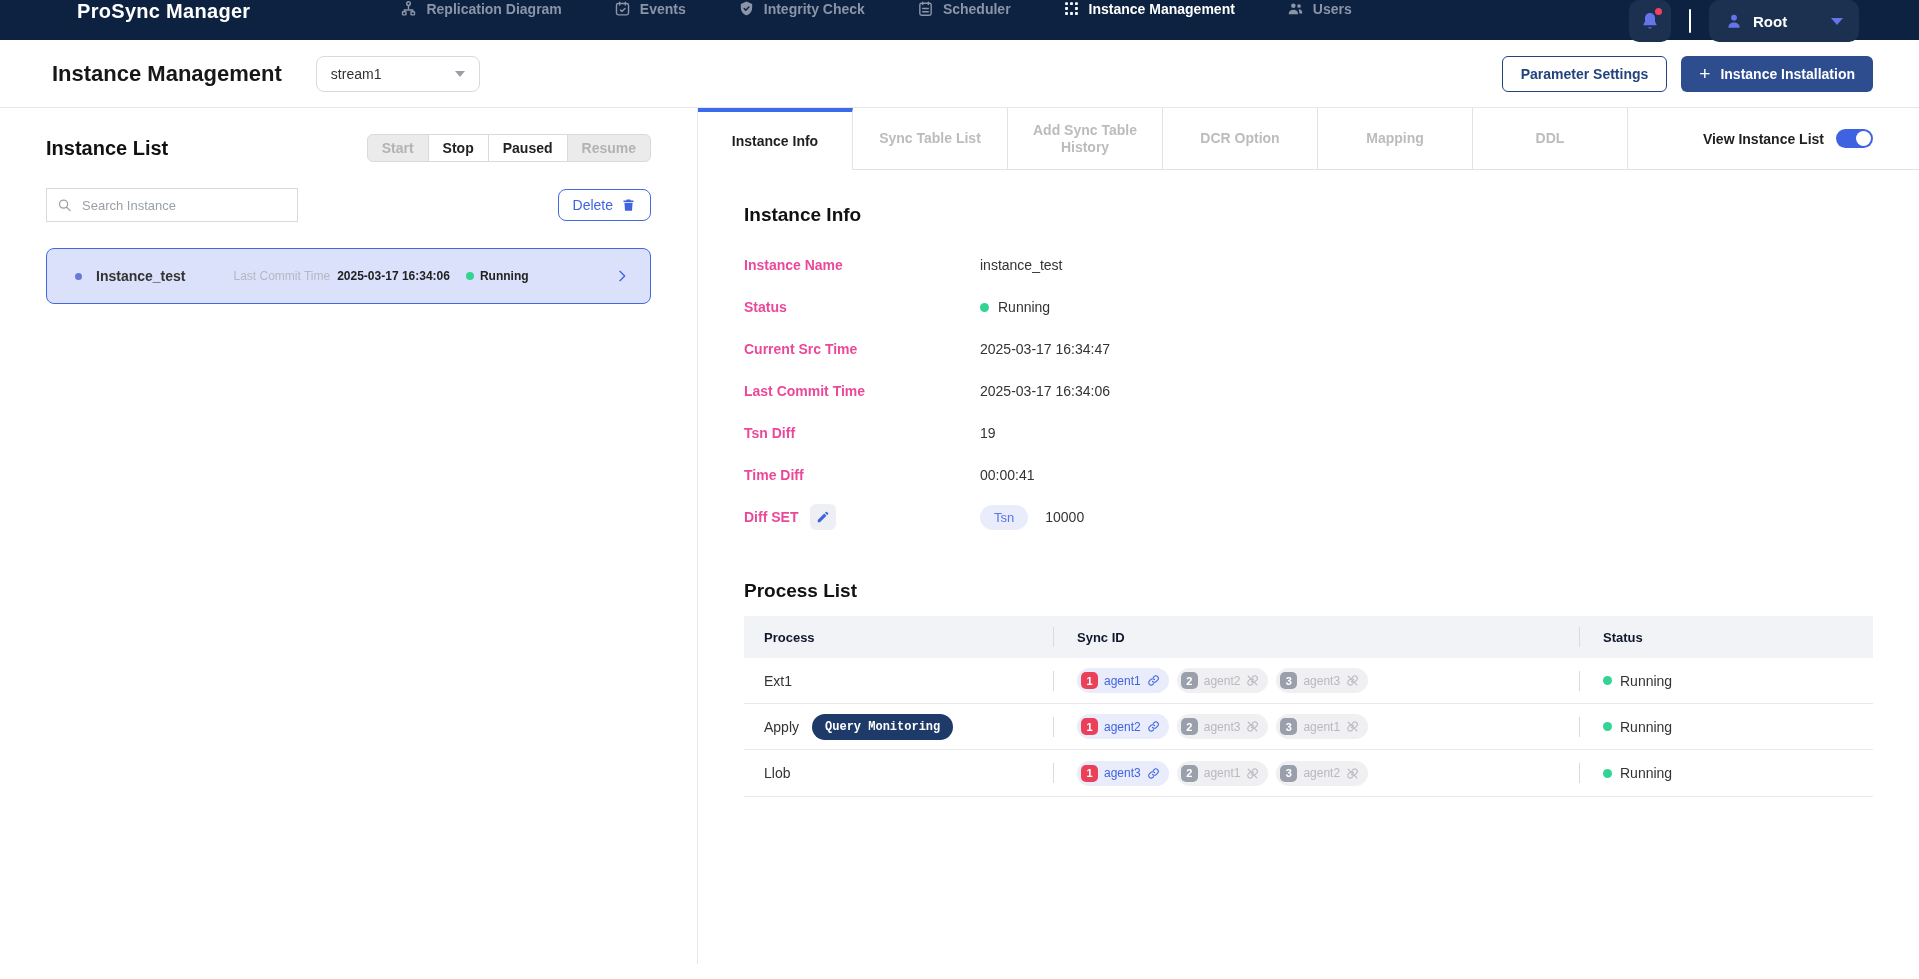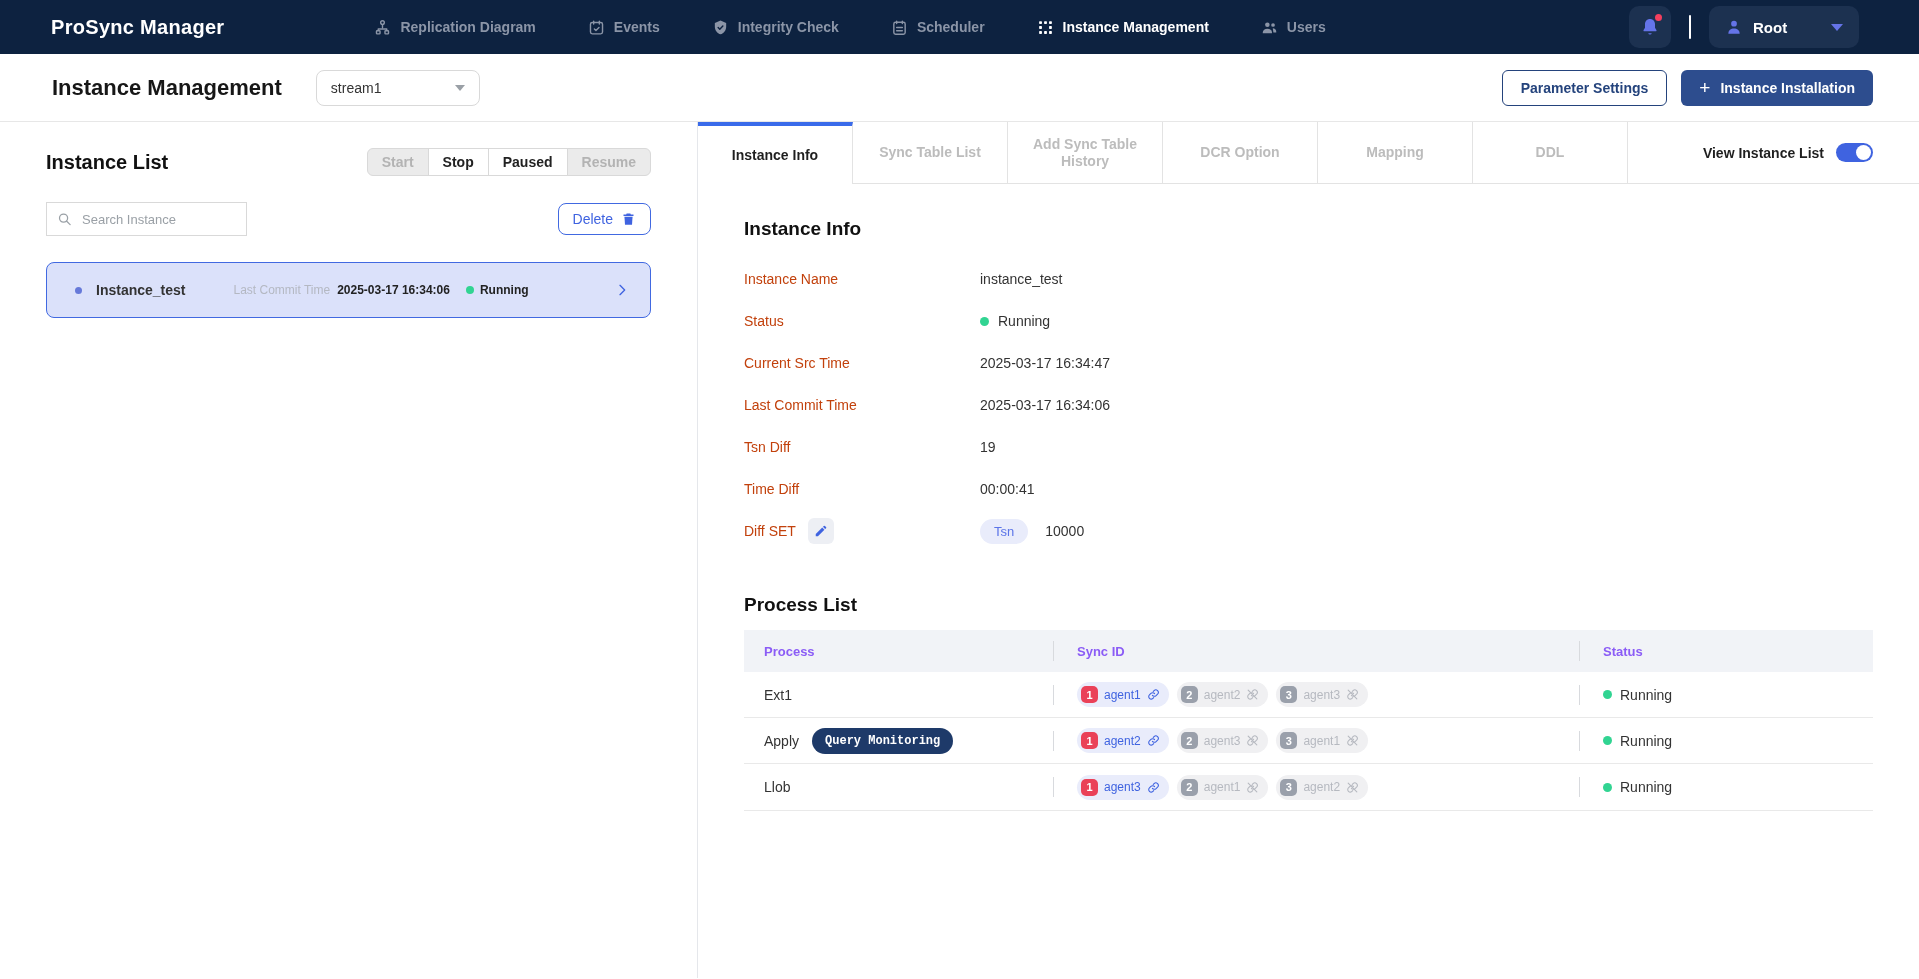--- a/index.html
+++ b/index.html
@@ -7,22 +7,22 @@
     --primary-btn:#2d4d8e; --outline-btn:#24437c; --query-btn:#1e3a69; --red-badge:#ea4158;
     --green-status:#31d492; --bell:#6574e8; --selected-row-bg:#dbe1fa;
   }
   *{box-sizing:border-box}
   html,body{margin:0;padding:0}
   body{width:1919px;height:979px;overflow:hidden;background:#fff;
        font-family:"Liberation Sans","DejaVu Sans",sans-serif;color:#222}
   svg{display:block}
 
   
-  .navbar{height:54px;background:var(--navbar-bg);display:flex;align-items:center;
-          padding:0 60px 0 51px;color:#fff}
+  .navbar{height:40px;background:var(--navbar-bg);display:flex;align-items:flex-start;
+          padding:0 60px 0 77px;color:#fff}
   .logo{font-size:20px;font-weight:bold;letter-spacing:.3px;white-space:nowrap}
   .nav-items{display:flex;gap:52px;margin-left:150px}
   .nav-item{display:flex;align-items:center;gap:9px;color:#8b95a7;font-size:14px;
             font-weight:bold;cursor:pointer;white-space:nowrap}
   .nav-item.active{color:#fff}
   .nav-item .nav-icon svg{width:17px;height:17px}
   .nav-right{margin-left:auto;display:flex;align-items:center;gap:18px}
   .bell-btn{width:42px;height:42px;border-radius:10px;background:#1c3150;border:none;
             position:relative;display:flex;align-items:center;justify-content:center;cursor:pointer}
   .bell-btn svg{width:20px;height:20px;color:var(--bell)}
@@ -58,21 +58,21 @@
   .panel-head{display:flex;align-items:center;justify-content:space-between}
   .panel-title{font-size:20px;font-weight:bold;color:#111;margin:0}
   .btn-group{display:flex}
   .state-btn{height:28px;padding:0 14px;background:#fff;border:1px solid #d9d9d9;font-size:14px;
              color:#222;font-weight:bold;cursor:pointer;margin-left:-1px;font-family:inherit}
   .state-btn:first-child{border-radius:6px 0 0 6px;margin-left:0}
   .state-btn:last-child{border-radius:0 6px 6px 0}
   .state-btn.disabled{background:#ebebeb;color:#b3b3b3;cursor:default}
 
   .search-row{margin-top:26px;display:flex;align-items:center;justify-content:space-between}
-  .search-box{width:201px;height:34px;border:1px solid #d9d9d9;border-radius:0;display:flex;
+  .search-box{width:252px;height:34px;border:1px solid #d9d9d9;border-radius:0;display:flex;
               align-items:center;padding:0 10px;gap:8px;background:#fff}
   .search-box svg{width:15px;height:15px;color:#9aa0a6;flex-shrink:0}
   .search-box input{border:none;outline:none;font-size:13px;width:100%;color:#333;font-family:inherit;background:transparent}
   .search-box input::placeholder{color:#9aa0a6}
   .delete-btn{height:32px;padding:0 14px;background:#fff;border:1px solid var(--accent-border);
               color:var(--accent);border-radius:8px;font-size:14px;display:flex;gap:8px;
               align-items:center;cursor:pointer;font-family:inherit}
   .delete-btn svg{width:15px;height:16px}
 
   .instance-card{margin-top:26px;height:56px;background:var(--selected-row-bg);
@@ -97,32 +97,32 @@
   .tab-filler{flex:1;border-bottom:1px solid #e3e3e3;display:flex;align-items:center;
               justify-content:flex-end;gap:12px;padding-right:46px;font-size:14px;
               font-weight:bold;color:#1f1f1f}
   .toggle{width:37px;height:19px;border-radius:10px;background:var(--accent);position:relative;cursor:pointer}
   .toggle .knob{position:absolute;top:2px;right:2px;width:15px;height:15px;border-radius:50%;background:#fff}
 
   .content-body{padding:34px 46px 0}
   .section-title{font-size:19px;font-weight:bold;color:#111;margin:0}
   .info-fields{margin-top:18px}
   .f-row{display:flex;align-items:center;min-height:42px}
-  .f-label{width:236px;font-weight:normal;font-size:14px;color:#c2410c;display:flex;align-items:center;gap:12px}
+  .f-label{width:236px;font-weight:bold;font-size:14px;color:#ec4899;display:flex;align-items:center;gap:12px}
   .f-value{font-size:14px;color:#333;display:flex;align-items:center;gap:9px}
   .s-dot{width:9px;height:9px;border-radius:50%;background:var(--green-status);flex-shrink:0}
   .pencil-btn{width:26px;height:26px;border-radius:6px;background:#edeff4;border:none;display:flex;
               align-items:center;justify-content:center;cursor:pointer;color:var(--accent)}
   .pencil-btn svg{width:14px;height:14px}
   .tsn-badge{background:#e9ecfb;color:#5b74e8;border-radius:13px;padding:5px 14px;font-size:13px;margin-right:8px}
 
   .process-section{margin-top:42px}
   .ptable{margin-top:14px;border-bottom:1px solid #e9e9e9}
   .pt-header{display:flex;background:#f1f3f7;height:42px;align-items:center;font-size:13px;
-             font-weight:bold;color:#8b5cf6}
+             font-weight:bold;color:#0f172a}
   .pt-row{display:flex;height:46px;align-items:center;font-size:14px;color:#333;
           border-bottom:1px solid #e9e9e9;background:#fff}
   .pt-row:last-child{border-bottom:none}
   .col-process{width:309px;padding-left:20px;display:flex;align-items:center;gap:13px}
   .col-agent{width:526px;display:flex;align-items:center;gap:8px}
   .col-status{flex:1;display:flex;align-items:center;gap:8px}
   .vdiv{width:1px;height:20px;background:#d8dade;margin-right:15px;flex-shrink:0}
   .pt-header .col-process{padding-left:20px}
   .qm-btn{background:var(--query-btn);color:#fff;border:none;border-radius:14px;padding:6px 13px;
           font-size:12px;font-weight:bold;cursor:pointer;font-family:Liberation Mono, monospace}

